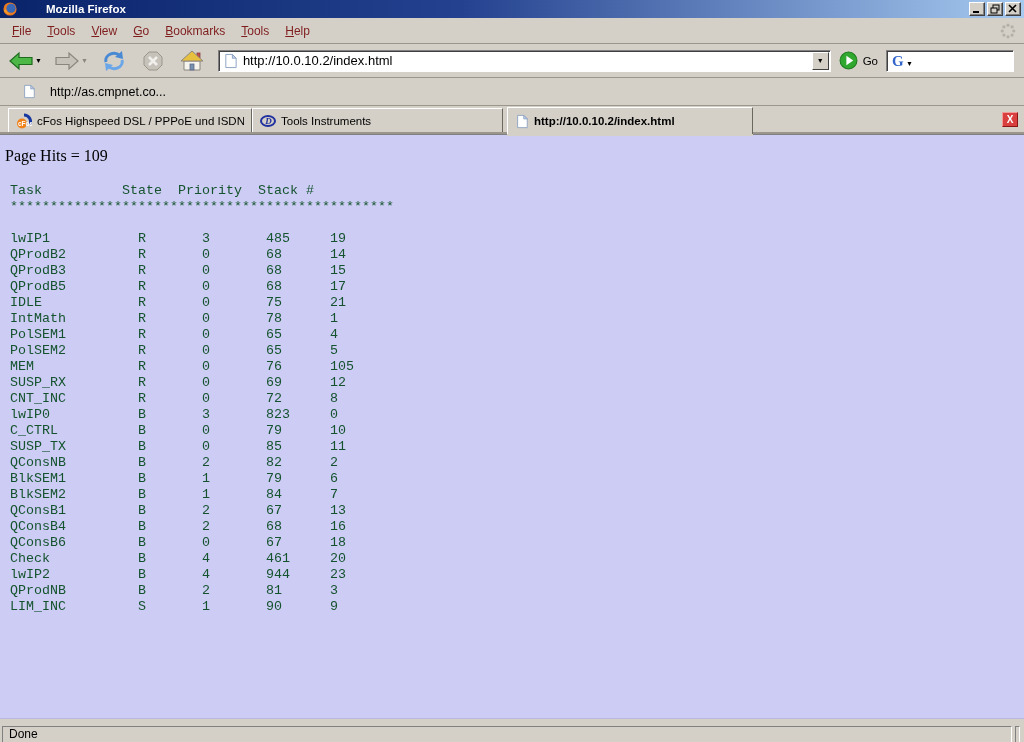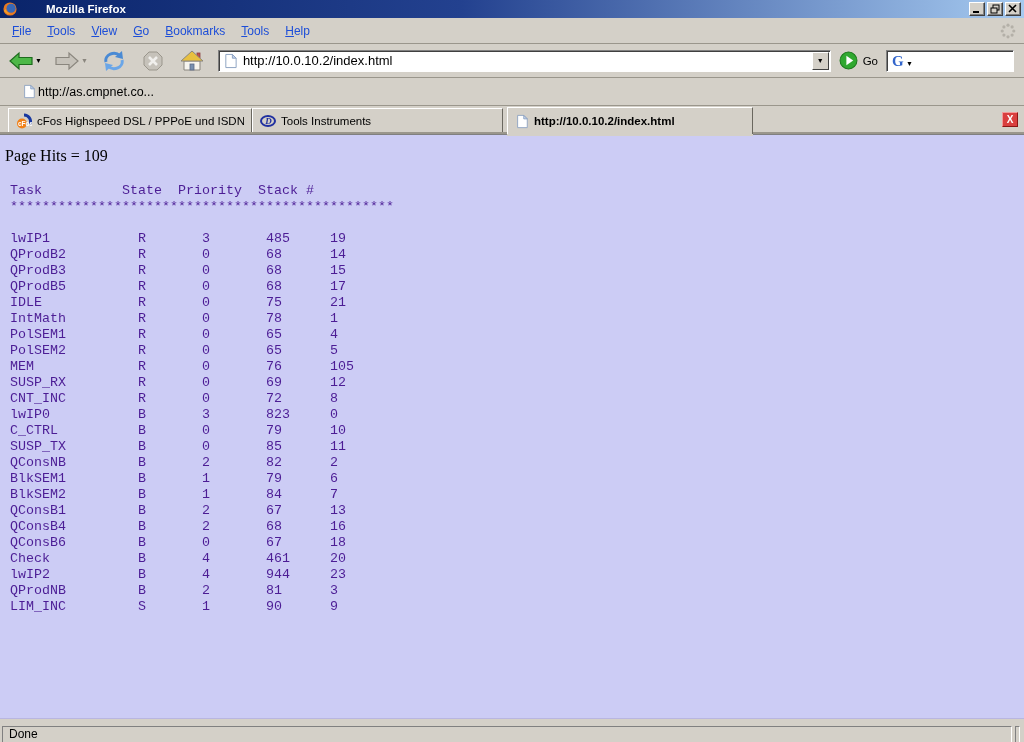--- a/index.html
+++ b/index.html
@@ -22,21 +22,21 @@
     width:16px; height:14px; background:var(--chrome);
     border:1px solid; border-color:#fff #404040 #404040 #fff;
     box-shadow:inset -1px -1px 0 #808080;
     display:flex; align-items:center; justify-content:center;
   }
   
   .menubar {
     height:26px; background:var(--chrome); display:flex; align-items:center;
     padding:0 4px; border-bottom:1px solid #9a968c; position:relative;
   }
-  .menu-item { font-size:12px; padding:3px 8px; color:#1d4ed8; }
+  .menu-item { font-size:12px; padding:3px 8px; color:#7f1d1d; }
   .menu-item::first-letter { text-decoration:underline; }
   
   .navbar {
     height:34px; background:var(--chrome); display:flex; align-items:center;
     padding:0 6px; border-bottom:1px solid #9a968c;
   }
   .navbtn { display:flex; align-items:center; padding:2px; }
   .drop-caret { font-size:7px; color:#000; margin-left:1px; }
   .urlbar {
     flex:1; height:22px; margin-left:12px; background:#fff;
@@ -55,21 +55,21 @@
   .searchbox {
     width:128px; height:22px; margin-right:4px; background:#fff;
     border:1px solid; border-color:#808080 #fff #fff #808080;
     box-shadow:inset 1px 1px 0 #404040;
     display:flex; align-items:flex-end; padding:0 0 2px 4px; position:relative;
   }
   .g-caret { font-size:7px; position:relative; top:-2px; }
   
   .bookmarksbar {
     height:28px; background:var(--chrome); display:flex; align-items:center;
-    gap:2px; padding-left:22px; border-bottom:1px solid #9a968c;
+    gap:14px; padding-left:22px; border-bottom:1px solid #9a968c;
   }
   .bookmark-label { font-size:12.5px; color:#000; }
   
   .tabstrip {
     height:28px; background:var(--chrome); display:flex; align-items:flex-end;
     padding:0 6px 0 8px; border-bottom:2px solid #9a968c; position:relative;
   }
   .tab {
     height:24px; display:flex; align-items:center; gap:5px; padding:0 7px;
     font-size:11.5px; white-space:nowrap; overflow:hidden;
@@ -92,21 +92,21 @@
     height:584px; background:var(--content-bg); overflow:hidden;
     border-top:1px solid #808080;
   }
   .page-hits {
     font-family:"Liberation Serif", serif; font-size:16px; color:#000;
     padding:12px 0 0 5px;
   }
   .task-pre {
     margin:18px 0 0 0; padding-left:10px;
     font-family:"Liberation Mono", monospace;
-    font-size:13.33px; line-height:16px; color:#4c1d95;
+    font-size:13.33px; line-height:16px; color:#14532d;
   }
   
   .statusbar {
     height:24px; background:var(--chrome); display:flex; align-items:center;
     gap:3px; padding:10px 4px 3px 2px; border-top:1px solid #b9b6e0;
   }
   .status-panel {
     flex:1; height:17px; border:1px solid; border-color:#808080 #fff #fff #808080;
     display:flex; align-items:center; padding-left:6px; font-size:12px; color:#000;
   }

